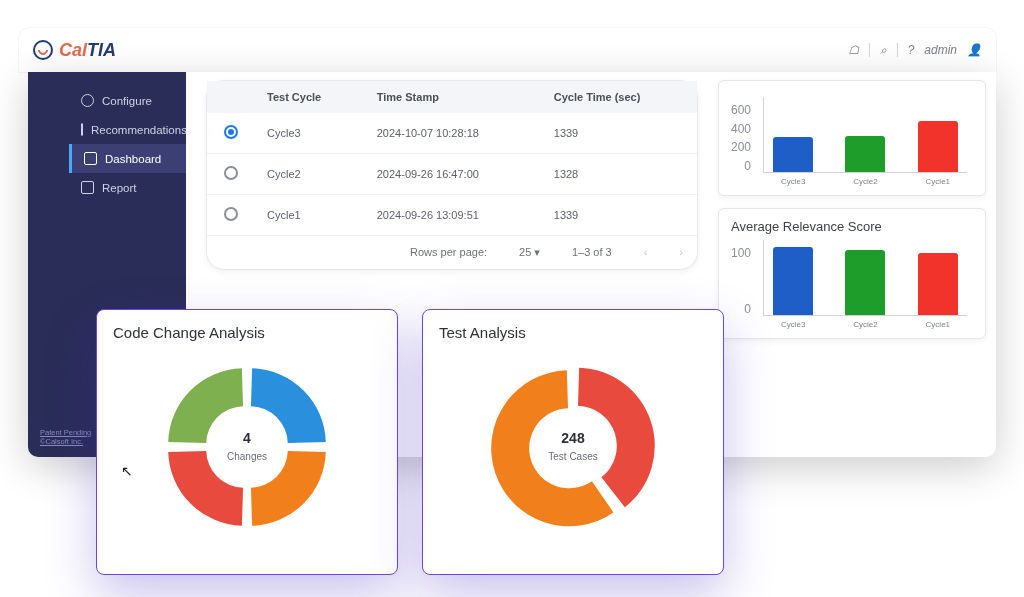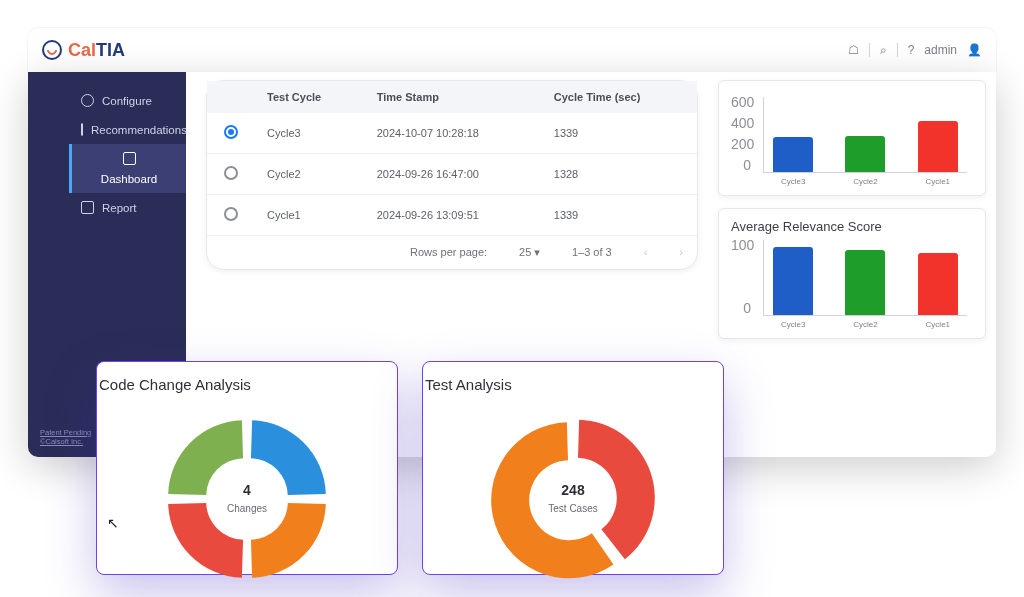--- a/index.html
+++ b/index.html
@@ -1,37 +1,37 @@
 <!DOCTYPE html>
 <html><head>
   <meta charset="utf-8">
   <style>
     * { box-sizing: border-box; margin: 0; padding: 0; font-family: Arial, Helvetica, sans-serif; }
     body { background: #fff; width: 1024px; height: 597px; position: relative; overflow: hidden; }
 
     
-    .appbar { position: absolute; top: 28px; left: 28px; right: 28px; height: 44px; background: #fff; border-radius: 10px 10px 0 0; display: flex; align-items: center; padding: 0 14px; box-shadow: 0 0 0 1px rgba(0,0,0,.04);}
+    .appbar { position: absolute; top: 28px; left: 19px; right: 28px; height: 44px; background: #fff; border-radius: 10px 10px 0 0; display: flex; align-items: center; padding: 0 14px; box-shadow: 0 0 0 1px rgba(0,0,0,.04); font-style: italic;}
     .logo-wrap { display: flex; align-items: center; gap: 6px;}
     .logo-mark { width: 20px; height: 20px; border: 2.3px solid #233b7a; border-radius: 50%; position: relative;}
     .logo-mark::after{content:"";position:absolute;inset:3px;border:2px solid #e46a4a;border-top-color:transparent;border-left-color:transparent;border-radius:50%;transform:rotate(45deg);}
     .logo-text { font-size: 18px; font-weight: 700; }
     .logo-cal { color:#e46a4a;}
     .logo-tia { color:#233b7a;}
     .appbar-right { margin-left:auto; display:flex; align-items:center; gap:10px; color:#7a7f8a; font-size:12px;}
     .appbar-right .sep{width:1px;height:14px;background:#d3d6dc;display:inline-block;}
     .icon-btn{cursor:pointer;}
 
     
     .window { position:absolute; top:72px; left:28px; right:28px; bottom:140px; background:#fff; border-radius:0 0 10px 10px; box-shadow: 0 10px 40px rgba(0,0,0,.2); overflow:hidden;}
 
     
     .sidebar { position:absolute; left:0; top:0; bottom:0; width:158px; background:#2a2d57; color:#cfd1e6; font-size:11.5px;}
     .nav{padding-top:14px;}
     .nav-item{display:flex;align-items:center;gap:8px;padding:8px 12px;cursor:pointer;margin-left:41px;}
-    .nav-item.active{background:#3b3f74;color:#fff;border-left:3px solid #4aa6ff;flex-direction:column;}
+    .nav-item.active{background:#3b3f74;color:#fff;border-left:3px solid #4aa6ff;}
     .nav-icon{width:13px;height:13px;display:inline-block;border:1.4px solid currentColor;border-radius:2px;}
     .nav-icon.gear{border-radius:50%;}
     .footer-note{position:absolute;left:12px;bottom:10px;font-size:7.5px;color:#888bbf;line-height:1.3;text-decoration:underline;}
 
     
     .main-left{position:absolute;left:172px;top:0;right:292px;bottom:0;padding:0 6px;}
     .main-right{position:absolute;right:10px;top:0;width:268px;bottom:0;}
 
     
     .table-card{background:#fff;border:1px solid #e6e7ec;border-radius:18px;margin-top:8px;box-shadow:0 2px 6px rgba(0,0,0,.06);}
@@ -43,27 +43,27 @@
     .radio.checked{border-color:#1976ff;}
     .radio.checked::after{content:"";position:absolute;inset:2px;background:#1976ff;border-radius:50%;}
     .pager{display:flex;justify-content:flex-end;gap:32px;padding:10px 14px;font-size:11px;color:#6c7078;}
     .pager .chev{opacity:.4;}
 
     
     .chart-card{background:#fff;border:1px solid #e6e7ec;border-radius:6px;padding:10px 12px 8px;margin-top:8px;box-shadow:0 2px 6px rgba(0,0,0,.06);}
     .chart-title{font-size:13px;color:#3c3f47;}
     .bars-zone{position:relative;height:96px;margin-left:22px;}
     .bars-row{position:absolute;left:10px;right:6px;bottom:14px;top:6px;display:flex;align-items:flex-end;gap:14px;justify-content:space-around;border-left:1px solid #cfd2d9;border-bottom:1px solid #cfd2d9;}
-    .ylabels{position:absolute;left:-22px;top:3px;bottom:14px;display:flex;flex-direction:column;justify-content:space-between;font-size:14px;color:#8c8f98;text-align:right;width:20px;}
+    .ylabels{position:absolute;left:-22px;top:12px;bottom:14px;display:flex;flex-direction:column;justify-content:space-between;font-size:12px;color:#8c8f98;text-align:right;width:20px;}
     .bar{width:40px;border-radius:3px 3px 0 0;}
     .bar-lbl{position:absolute;bottom:-2px;font-size:8px;color:#7b7f89;text-align:center;width:40px;transform:translateY(12px);}
 
     
     .overlay-cards{position:absolute;left:96px;bottom:22px;display:flex;gap:24px;}
-    .donut-card{width:302px;height:214px;background:#fff;border:1.2px solid #6f3ff3;border-radius:8px;box-shadow:0 20px 50px rgba(70,40,190,.28);padding:14px 2px;}
+    .donut-card{width:302px;height:266px;background:#fff;border:1.2px solid #6f3ff3;border-radius:8px;box-shadow:0 20px 50px rgba(70,40,190,.28);padding:14px 16px;}
     .donut-title{font-size:15px;color:#2e3138;margin-bottom:6px;}
     .donut-wrap{display:flex;justify-content:center;align-items:center;height:200px;position:relative;}
     .donut-center{position:absolute;text-align:center;}
     .donut-center .num{font-size:14px;font-weight:600;color:#2d2f36;display:block;}
     .donut-center .lbl{font-size:10px;color:#666a74;}
 
     .cursor-arrow{position:absolute;font-size:14px;color:#222;}
   </style>
 </head>
 <body>

